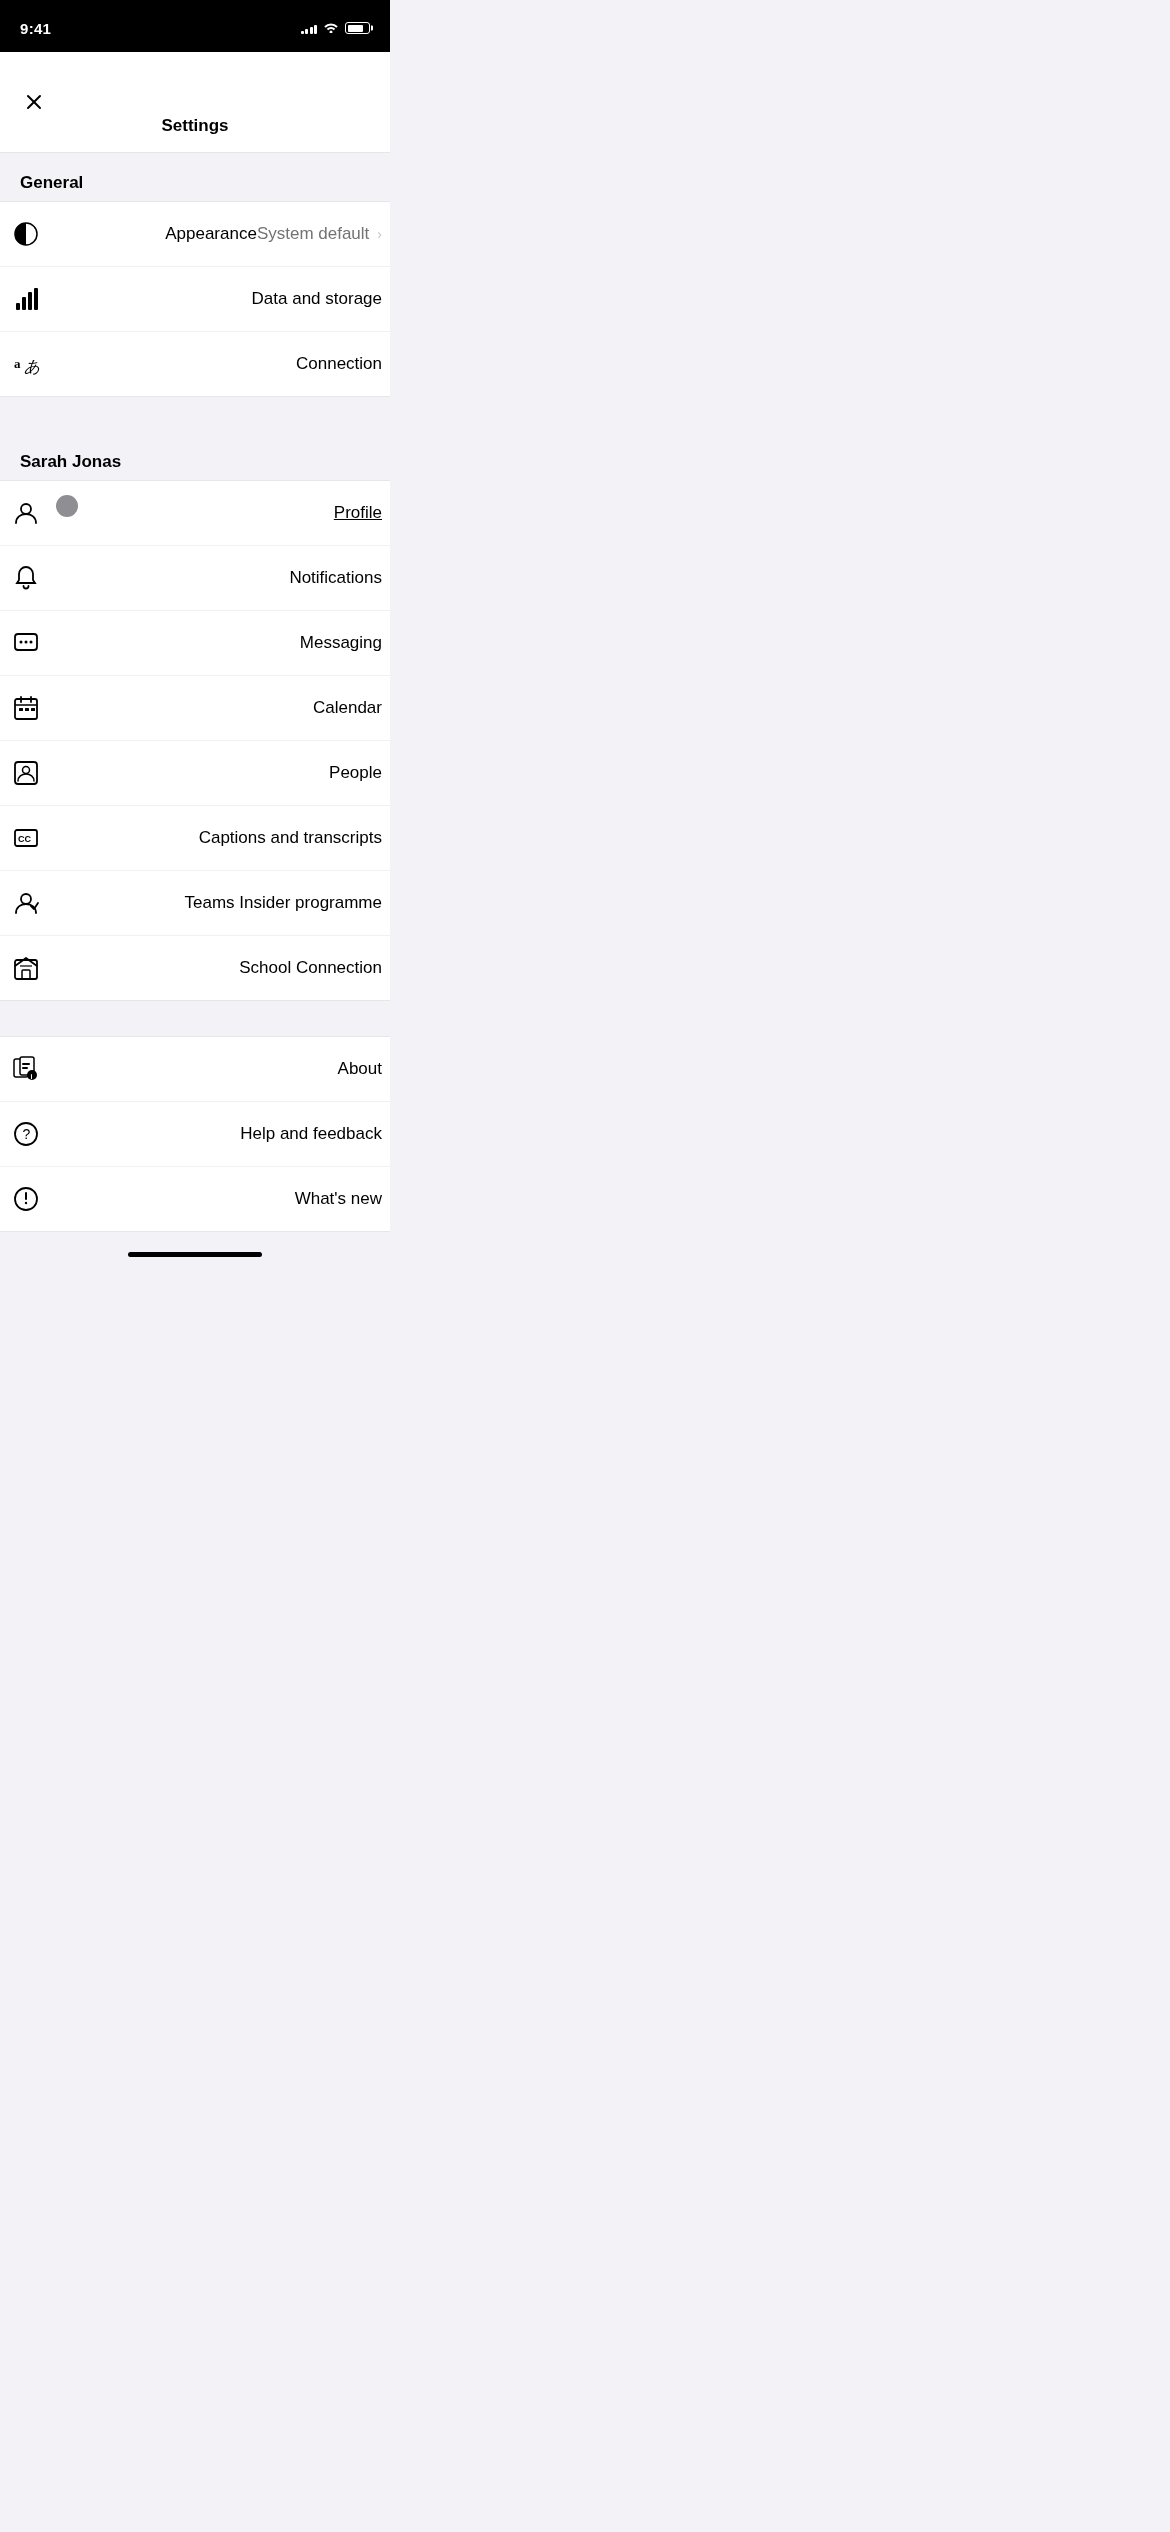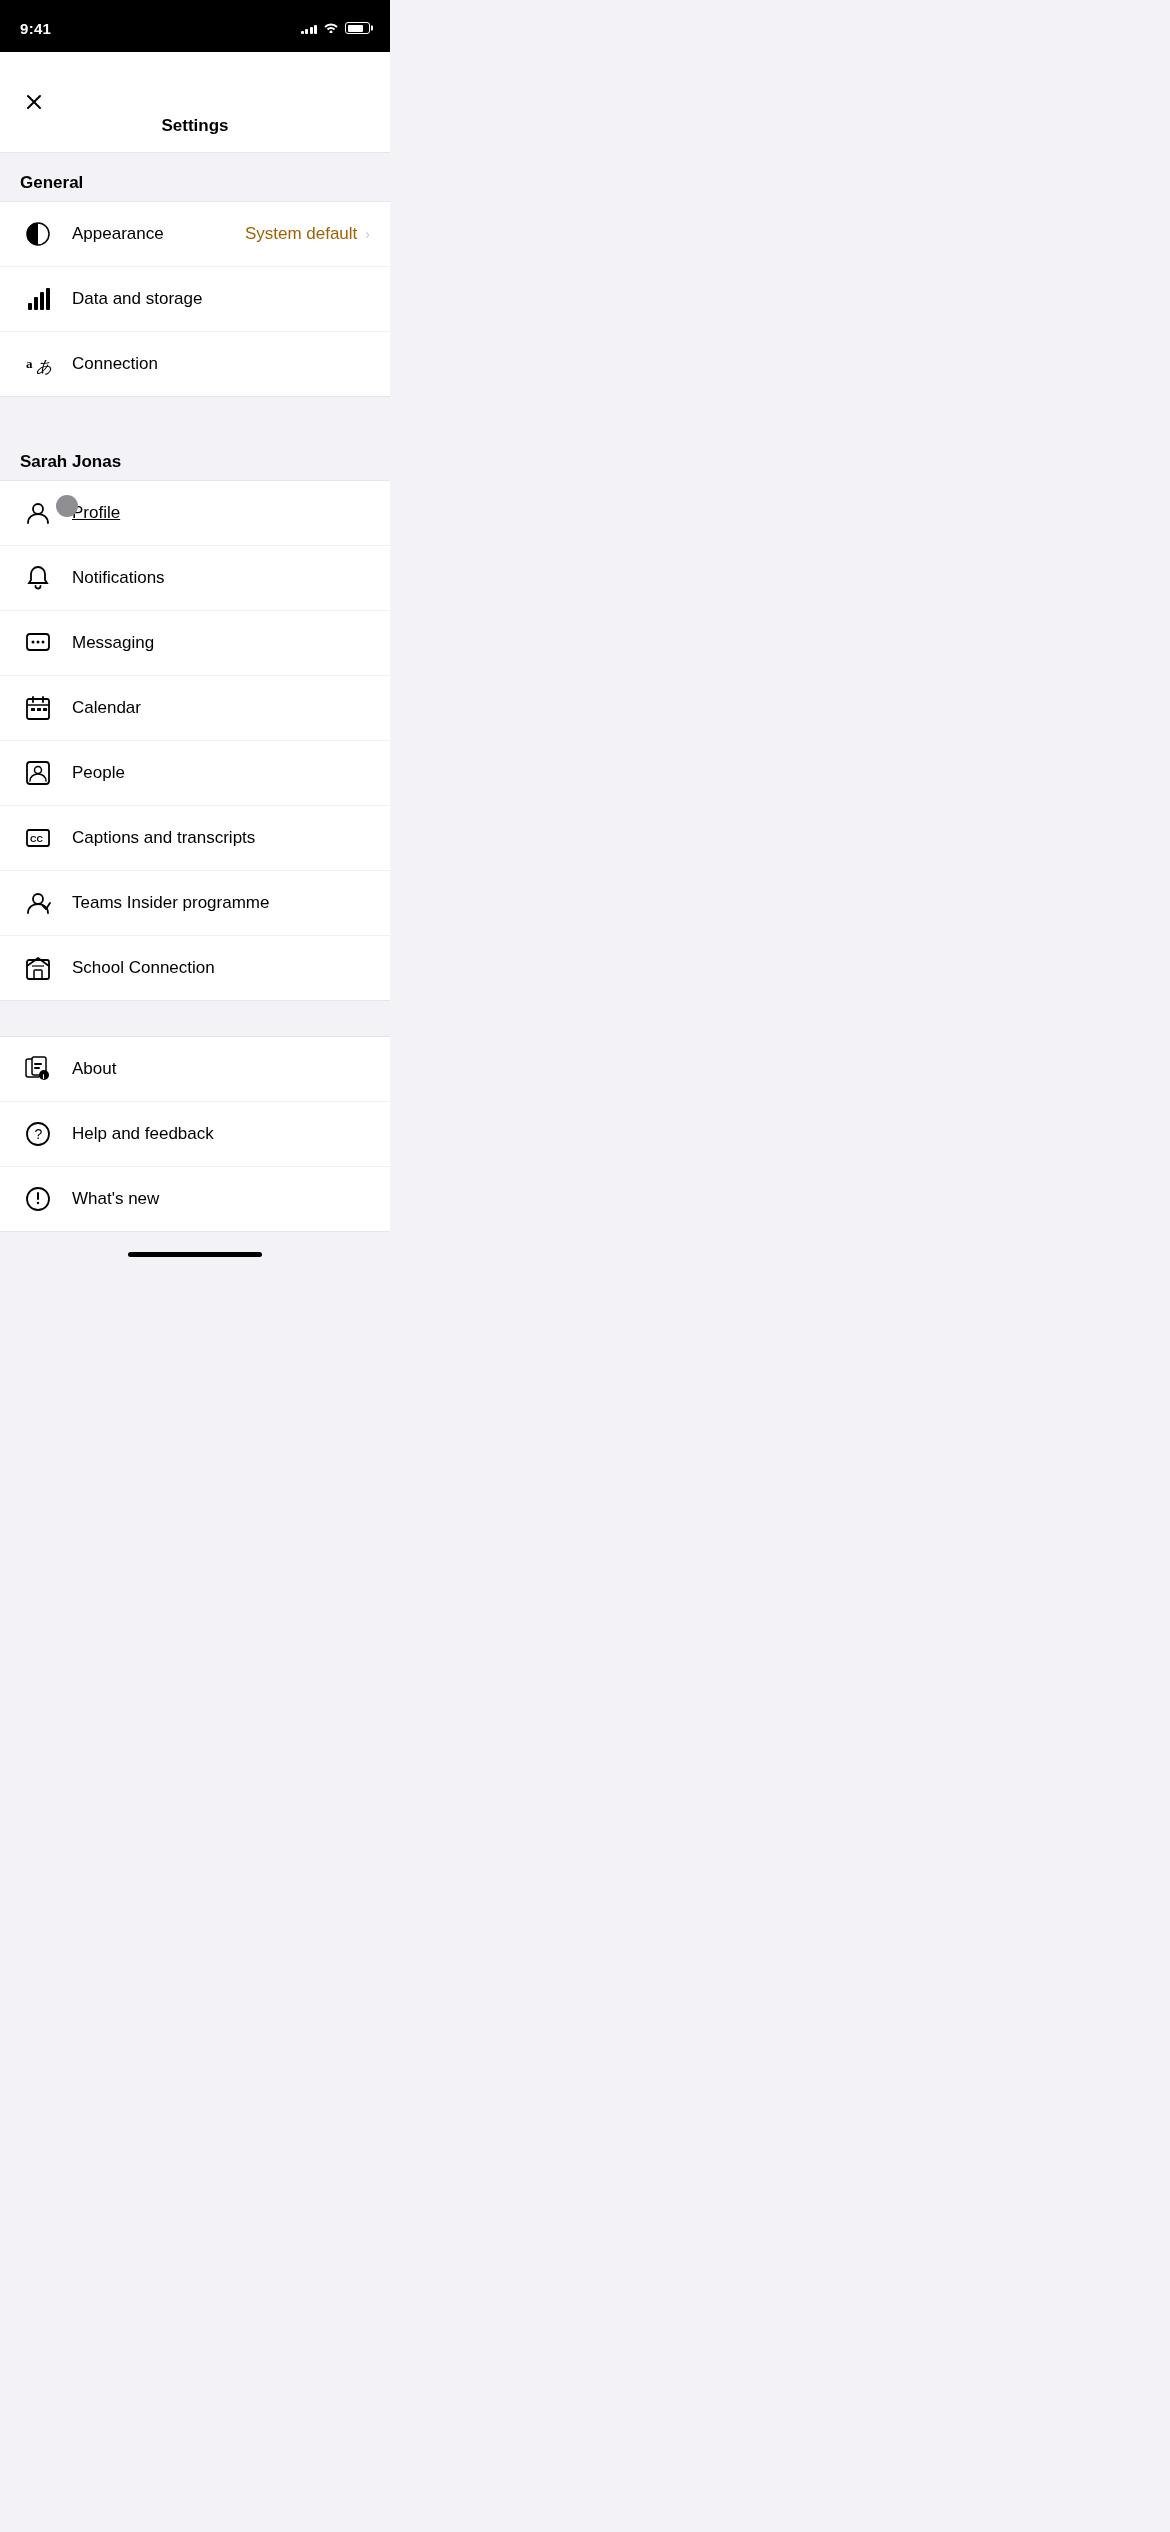--- a/index.html
+++ b/index.html
@@ -130,26 +130,27 @@
 
     .settings-list {
       background: #fff;
       border-top: 1px solid #e5e5ea;
       border-bottom: 1px solid #e5e5ea;
     }
 
     .settings-item {
       display: flex;
       align-items: center;
-      padding: 14px 20px;
+      padding: 14px 8px;
       background: #fff;
       border-bottom: 1px solid #f0f0f5;
       cursor: pointer;
       position: relative;
       min-height: 56px;
+      text-align: right;
     }
 
     .settings-item:last-child {
       border-bottom: none;
     }
 
     .item-icon {
       width: 36px;
       height: 36px;
       display: flex;
@@ -165,21 +166,21 @@
     }
 
     .item-label {
       font-size: 17px;
       color: #000;
       flex: 1;
     }
 
     .item-value {
       font-size: 17px;
-      color: #a16207;
+      color: #737373;
       margin-right: 8px;
     }
 
     .chevron {
       color: #c7c7cc;
       font-size: 14px;
     }
 
     .divider {
       height: 35px;

